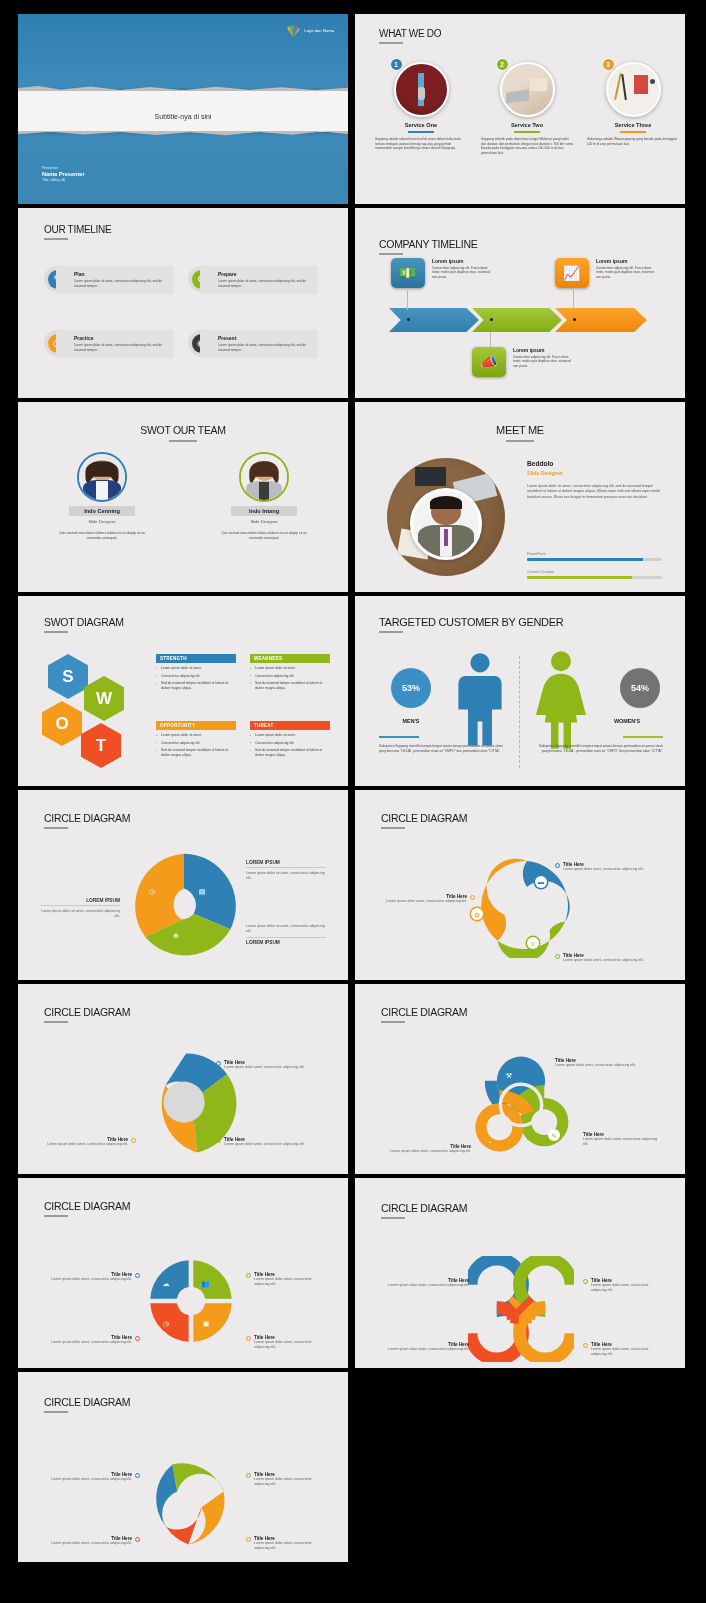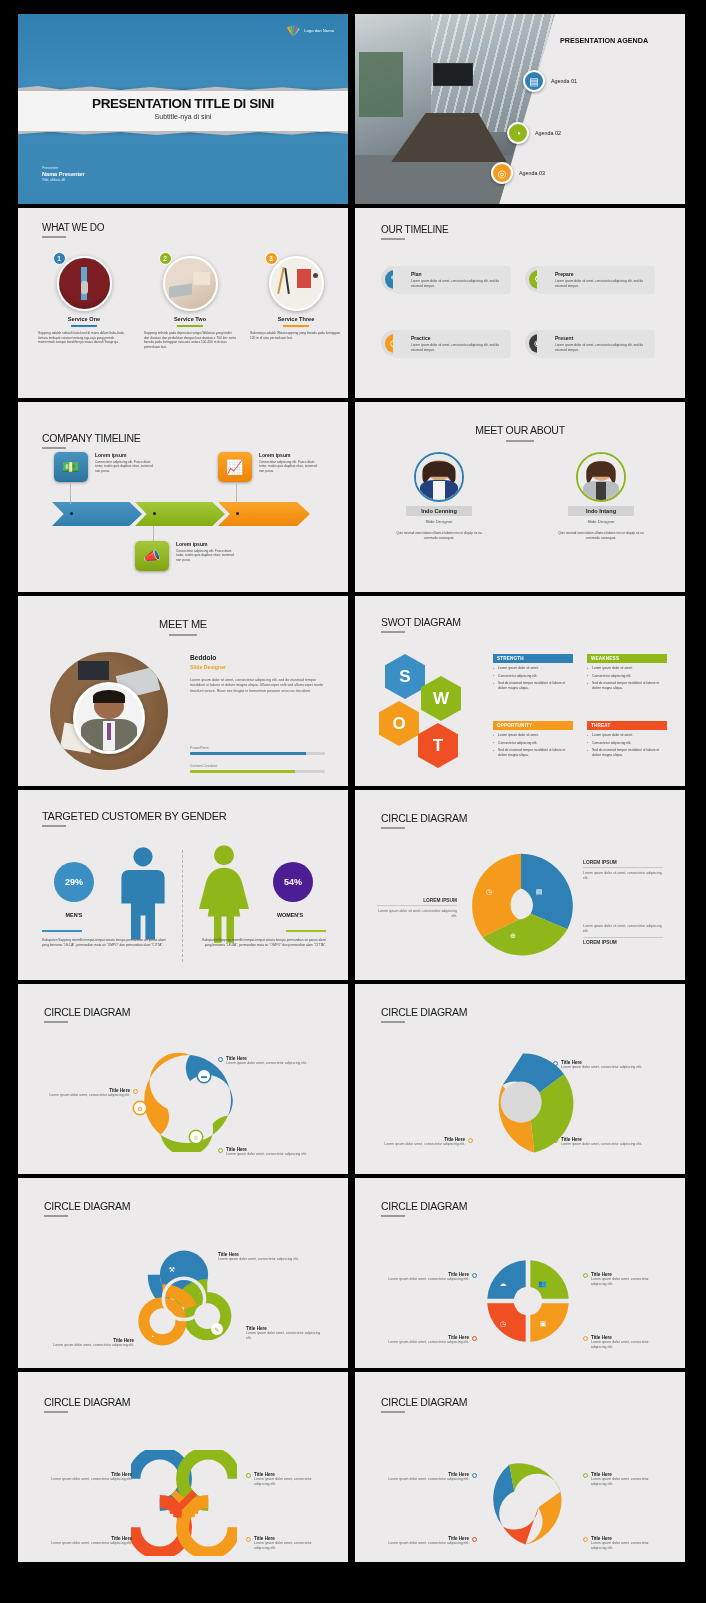--- a/index.html
+++ b/index.html
@@ -133,51 +133,28 @@
         <path d="M8 13 L2 4 Q3 2 4.5 2.6 L8 13" fill="#f3a41b"></path>
         <path d="M8 13 L5 2.2 Q6.3 1.2 7.3 2.2 L8 13" fill="#6fbf4a"></path>
         <path d="M8 13 L8 1 Q9.2 0.6 9.8 1.8 L8 13" fill="#3b9fd4"></path>
         <path d="M8 13 L11 2.2 Q12.3 2 12.6 3.4 L8 13" fill="#f05b28"></path>
         <path d="M8 13 L13.6 4 Q14.8 4.4 14.6 5.6 L8 13" fill="#7ecbe8"></path>
       </g>
         </svg>
       <span>Logo dan Nama</span>
     </div>
     <div class="band"></div>
-    <div class="tt">PRESENTATION TITLE DI SINI</div>
     <div class="st">Subtitle-nya di sini</div>
     <div class="pres">
       <div class="l1">Presenter:</div>
       <div class="l2">Nama Presenter</div>
       <div class="l3">Title, afiliasi, dll</div>
     </div>
   </div>
 
-  <div class="slide s2">
-    <div class="photo">
-      <div class="glass"></div>
-        <div class="board"></div>
-        <div class="tv"></div>
-      <div class="floor"></div>
-        <div class="tbl"></div>
-    </div>
-    <div class="hd">PRESENTATION AGENDA</div>
-    <div class="ag" style="left:168px;top:56px">
-      <div class="ic" style="background:#2f80b5">▤</div>
-      <div class="lb">Agenda 01</div>
-    </div>
-    <div class="ag" style="left:152px;top:108px">
-      <div class="ic" style="background:#8fb719">◔</div>
-      <div class="lb">Agenda 02</div>
-    </div>
-    <div class="ag" style="left:136px;top:148px">
-      <div class="ic" style="background:#f59b1c">◎</div>
-      <div class="lb">Agenda 03</div>
-    </div>
-  </div>
 
   <div class="slide s3">
     <div class="ttl ul" style="left:24px;top:14px;font-size:10px">WHAT WE DO</div>
     <div style="position:absolute;left:18px;top:48px;display:flex;gap:10px;">
       <div style="width:96px">
         <div style="position:relative;margin:0 auto;width:55px">
           <div class="s3circ" style="background:radial-gradient(circle at 50% 40%,#7d1f22 0 55%,#5a1416 100%)">
             <div style="position:absolute;left:44%;top:18%;width:12%;height:64%;background:#5fa8d3;"></div>
             <div style="position:absolute;left:44%;top:45%;width:13%;height:26%;background:#c9c9c9;border-radius:3px;"></div>
           </div>
@@ -287,21 +264,21 @@
     </div>
 
     <div class="tlbox" style="left:200px;top:50px;background:linear-gradient(180deg,#fba52b,#ed8405)">📈</div>
     <div class="tltxt" style="position:absolute;left:241px;top:50px;width:62px">
       <h5>Lorem ipsum</h5>
       <div class="tiny">Consectetur adipiscing elit. Fusce diam tortor, mattis quis dapibus vitae, euismod non purus.</div>
     </div>
   </div>
 
   <div class="slide s6">
-    <div class="ttl ctr-ul" style="left:0;width:100%;text-align:center;top:22px;font-size:10.5px">MEET OUR ABOUT</div>
+    <div class="ttl ctr-ul" style="left:0;width:100%;text-align:center;top:22px;font-size:10.5px">SWOT OUR TEAM</div>
     <div style="position:absolute;left:34px;top:50px;width:100px">
       <div class="avat" style="margin:0 auto;border-color:#2f80b5">
         <div style="position:absolute;left:0;top:0;width:100%;height:100%;background:#e9e9e9"></div>
         <div style="position:absolute;left:24%;top:14%;width:52%;height:44%;border-radius:50%;background:#d8a87e"></div>
         <div style="position:absolute;left:14%;top:16%;width:72%;height:56%;border-radius:46% 46% 40% 40%;background:#3a2318;clip-path:polygon(0 0,100% 0,100% 100%,76% 60%,24% 60%,0 100%)"></div>
         <div style="position:absolute;left:8%;top:56%;width:84%;height:46%;background:#22417e;border-radius:36% 36% 0 0"></div>
         <div style="position:absolute;left:38%;top:58%;width:24%;height:44%;background:#f4f4f4"></div>
       </div>
       <div class="namebar">Indo Cenning</div>
       <div style="text-align:center;font-size:4.2px;color:#555;margin-top:3px">Slide Designer</div>
@@ -391,38 +368,38 @@
     <div style="position:absolute;left:232px;top:125px;width:80px">
       <div class="swbar" style="background:#f04e23">THREAT</div>
       <div class="swli">Lorem ipsum dolor sit amet.</div>
       <div class="swli">Consectetur adipiscing elit.</div>
       <div class="swli">Sed do eiusmod tempor incididunt ut labore et dolore magna aliqua.</div>
     </div>
   </div>
 
   <div class="slide s9">
     <div class="ttl ul" style="left:24px;top:20px;font-size:11px">TARGETED CUSTOMER BY GENDER</div>
-    <div class="pct" style="position:absolute;left:36px;top:72px;background:#3b8fc4">29%</div>
+    <div class="pct" style="position:absolute;left:36px;top:72px;background:#3b8fc4">53%</div>
     <div style="position:absolute;left:36px;top:122px;width:40px;text-align:center;font-size:5.4px;font-weight:bold;color:#222">MEN'S</div>
     <svg viewBox="0 0 40 80" width="50" height="96" style="position:absolute;left:100px;top:56px">
       <circle cx="20" cy="9" r="8" fill="#2e7fb2"></circle>
       <path d="M8 20 h24 a6 6 0 0 1 6 6 v22 h-8 v30 h-8 V58 h-4 v20 h-8 V48 H2 V26 a6 6 0 0 1 6 -6z" fill="#2e7fb2"></path>
     </svg>
     <div style="position:absolute;left:24px;top:140px;width:40px;height:2px;background:#3b8fc4"></div>
     <div class="tiny" style="position:absolute;left:24px;top:148px;width:125px">Kabupaten Soppeng memiliki tempat-tempat wisata berupa permandian air panas alami yang bernama "LEJJA", permandian mata air "OMPO" dan permandian alam "CITTA".</div>
 
     <div style="position:absolute;left:164px;top:60px;width:1px;height:112px;border-left:1px dashed #b5b5b5"></div>
 
     <svg viewBox="0 0 44 80" width="56" height="100" style="position:absolute;left:178px;top:54px">
       <circle cx="22" cy="9" r="8" fill="#8fb719"></circle>
       <path d="M22 19 c-8 0 -13 5 -15 14 l-5 19 h8 l-1 6 h26 l-1 -6 h8 l-5 -19 c-2 -9 -7 -14 -15 -14z" fill="#8fb719"></path>
       <rect x="14" y="57" width="6" height="22" fill="#8fb719"></rect>
       <rect x="24" y="57" width="6" height="22" fill="#8fb719"></rect>
     </svg>
-    <div class="pct" style="position:absolute;left:255px;top:72px;background:#4c1d95">54%</div>
+    <div class="pct" style="position:absolute;left:265px;top:72px;background:#737373">54%</div>
     <div style="position:absolute;left:240px;top:122px;width:64px;text-align:center;font-size:5.4px;font-weight:bold;color:#222">WOMEN'S</div>
     <div style="position:absolute;left:268px;top:140px;width:40px;height:2px;background:#a4c020"></div>
     <div class="tiny" style="position:absolute;left:183px;top:148px;width:125px;text-align:right">Kabupaten Soppeng memiliki tempat-tempat wisata berupa permandian air panas alami yang bernama "LEJJA", permandian mata air "OMPO" dan permandian alam "CITTA".</div>
   </div>
 
   <div class="slide s10">
     <div class="ttl ul" style="left:26px;top:22px;font-size:10.5px">CIRCLE DIAGRAM</div>
     <svg viewBox="0 0 120 120" width="116" height="116" style="position:absolute;left:108px;top:58px">
       <path d="M60 6 A54 54 0 0 1 108 84 L70 68 A18 18 0 0 0 60 42 Z" fill="#2f80b5"></path>
       <path d="M108 84 A54 54 0 0 1 20 92 L58 74 A18 18 0 0 0 70 68 Z" fill="#8fb719"></path>

